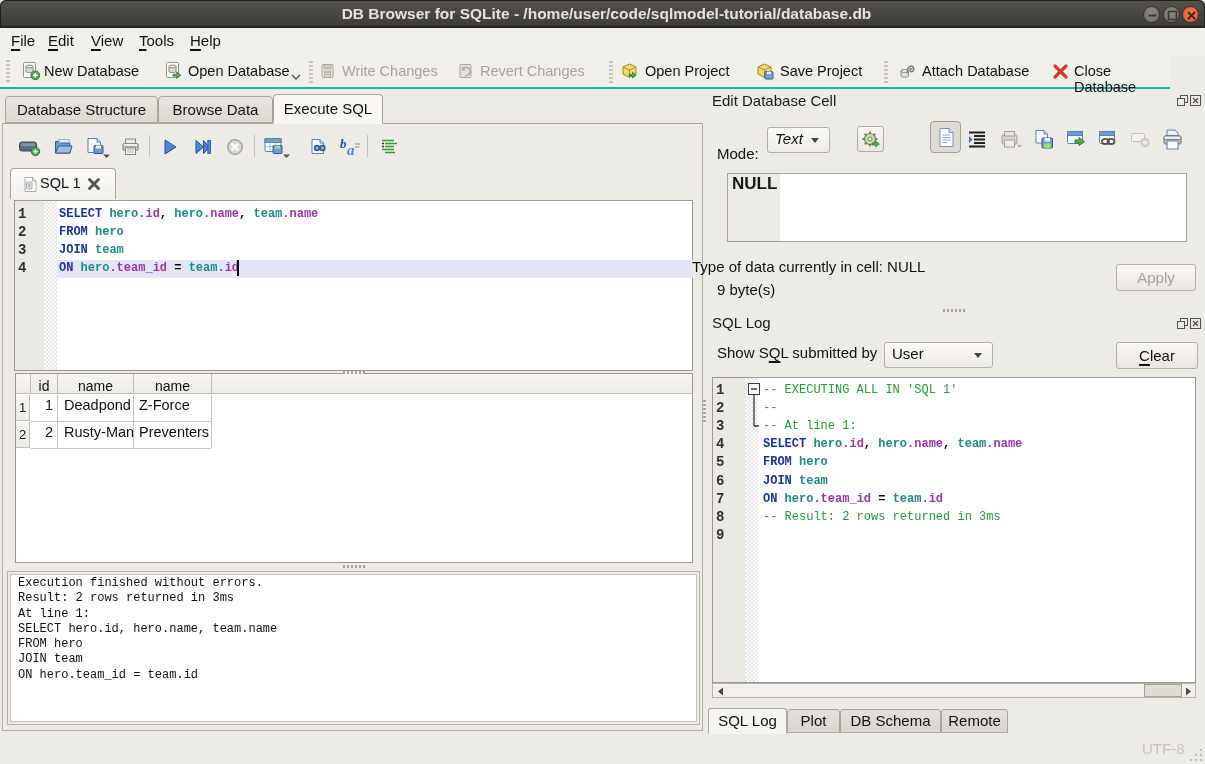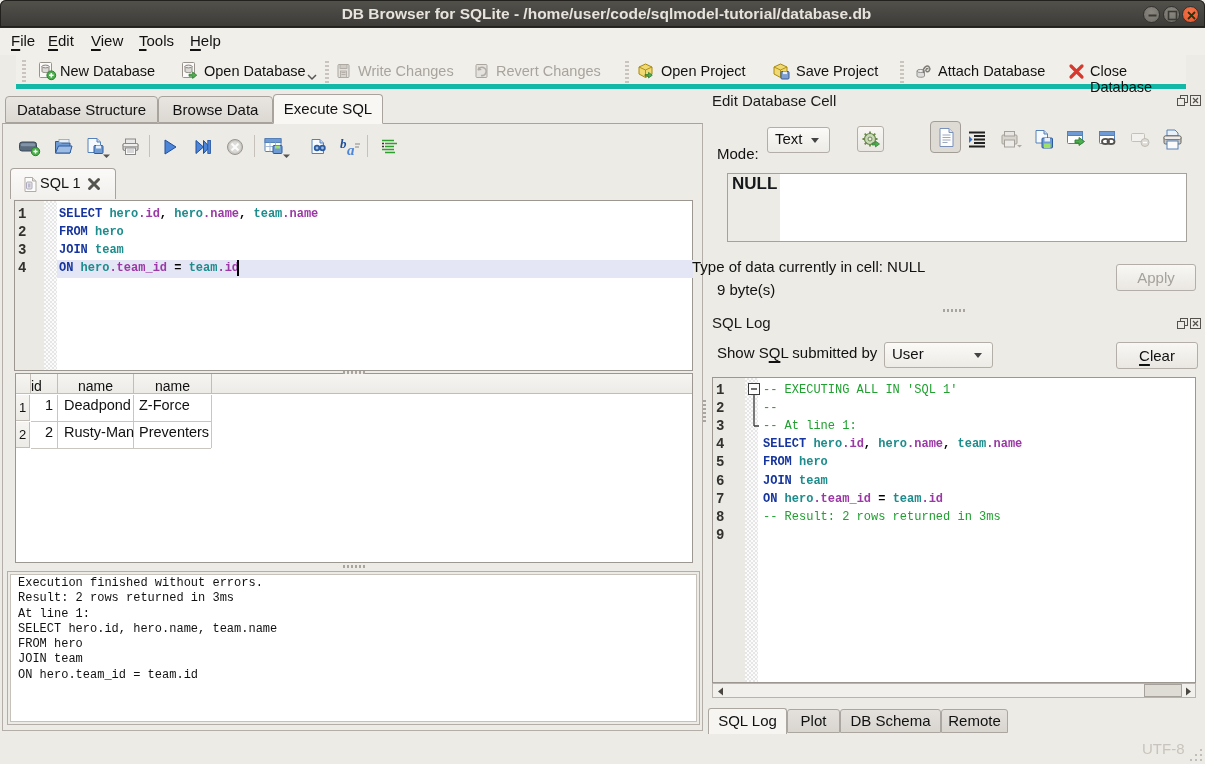--- a/index.html
+++ b/index.html
@@ -16,22 +16,22 @@
   color:#E7E3DC; font-weight:bold; font-size:15.5px; letter-spacing:0px; }
 .winbtn { position:absolute; top:6px; width:17px; height:17px; border-radius:50%;
   background:radial-gradient(circle at 50% 35%, #8A8880, #6E6C64); border:1px solid #33322E; }
 .winbtn svg { position:absolute; left:0; top:0; }
 
 
 #menubar { position:absolute; top:28px; left:0; width:1205px; height:27px; background:#F1EFEA; }
 .menuitem { position:absolute; top:4px; font-size:15px; color:#111; }
 
 
-#toolbar { position:absolute; top:55px; left:16px; width:1170px; height:34px; background:#F1EFEA;
-  border-bottom:5px solid #14b8a6; }
+#toolbar { position:absolute; top:55px; left:0; width:1170px; height:34px; background:#F1EFEA;
+  border-bottom:2px solid #14b8a6; }
 .tbtext { position:absolute; top:8px; font-size:14.5px; color:#111; }
 .tbtext.dis { color:#A8A49D; }
 .tbsep { position:absolute; top:6px; width:4px; height:22px; background:repeating-linear-gradient(#C9C5BE 0 2px, #F1EFEA 2px 4px); }
 .grip { position:absolute; width:4px; }
 
 
 .mtab { position:absolute; font-size:15px; color:#111; text-align:center;
   border:1px solid #A8A49D; border-radius:4px 4px 0 0; background:linear-gradient(#E8E5E0,#DCD9D3); }
 .mtab.active { background:#F8F7F4; border-bottom:1px solid #F8F7F4; z-index:3; }
 
@@ -277,21 +277,21 @@
     <div class="codeline" style="top:58px; left:44px;"><span class="kw">ON</span> <span class="tbl">hero</span><span class="fld">.team_id</span> = <span class="tbl">team</span><span class="fld">.id</span></div>
     <div class="abs" style="left:222px; top:59px; width:2px; height:16px; background:#000;"></div>
   </div>
 
   <div id="results" class="abs" style="left:12px; top:249px; width:678px; height:190px; background:#fff; border:1px solid #9C9891; overflow:hidden;">
     <div class="abs" style="left:0; top:0; width:676px; height:20px; background:linear-gradient(#F7F5F2,#EDEBE6); border-bottom:1px solid #C2BEB7;"></div>
     <div class="abs" style="left:14px; top:0; width:1px; height:20px; background:#C2BEB7;"></div>
     <div class="abs" style="left:41px; top:0; width:1px; height:20px; background:#C2BEB7;"></div>
     <div class="abs" style="left:117px; top:0; width:1px; height:20px; background:#C2BEB7;"></div>
     <div class="abs" style="left:195px; top:0; width:1px; height:20px; background:#C2BEB7;"></div>
-    <div class="th" style="left:15px; top:2px; width:26px; font-size:14px;">id</div>
+    <div class="th" style="left:15px; top:2px; width:26px; text-align:center; font-size:14px;">id</div>
     <div class="th" style="left:42px; top:2px; width:75px; text-align:center; font-size:14px;">name</div>
     <div class="th" style="left:118px; top:2px; width:77px; text-align:center; font-size:14px;">name</div>
 
     <div class="abs" style="left:0; top:21px; width:14px; height:26px; background:linear-gradient(#F7F5F2,#EDEBE6); border-bottom:1px solid #C2BEB7; border-right:1px solid #C2BEB7; text-align:center; font-size:13px; line-height:26px; color:#111;">1</div>
     <div class="abs" style="left:0; top:48px; width:14px; height:26px; background:linear-gradient(#F7F5F2,#EDEBE6); border-bottom:1px solid #C2BEB7; border-right:1px solid #C2BEB7; text-align:center; font-size:13px; line-height:26px; color:#111;">2</div>
 
     <div class="abs" style="left:15px; top:47px; width:180px; height:1px; background:#C9C6C0;"></div>
     <div class="abs" style="left:15px; top:74px; width:180px; height:1px; background:#C9C6C0;"></div>
     <div class="abs" style="left:41px; top:21px; width:1px; height:53px; background:#C9C6C0;"></div>
     <div class="abs" style="left:117px; top:21px; width:1px; height:53px; background:#C9C6C0;"></div>
@@ -325,21 +325,21 @@
 <svg class="abs" style="left:1177px; top:95px;" width="11" height="11">
   <rect x="3.5" y="0.5" width="7" height="7" fill="none" stroke="#55524D"></rect>
   <rect x="0.5" y="3.5" width="7" height="7" fill="#EDEBE5" stroke="#55524D"></rect>
 </svg>
 <svg class="abs" style="left:1190px; top:95px;" width="11" height="11">
   <rect x="0.5" y="0.5" width="10" height="10" fill="none" stroke="#55524D"></rect>
   <path d="M3 3 L8 8 M8 3 L3 8" stroke="#55524D" stroke-width="1.2"></path>
 </svg>
 
 <div class="abs" style="left:717px; top:129px; font-size:15px; color:#111;margin-top:16px;">Mode:</div>
-<div class="combo" style="left:767px; top:127px; width:63px;">
+<div class="combo" style="left:767px; top:127px; width:63px;font-style:italic;">
     <span class="ct">Text</span>
     <span class="arrow"></span>
   </div>
 <div class="btn" style="left:857px; top:126px; width:27px; height:26px;">
   <svg width="20" height="20" style="margin-top:3px;">
     <circle cx="9" cy="9" r="5.5" fill="#C8D8B8" stroke="#6A8A4A" stroke-width="1.2"></circle>
     <circle cx="9" cy="9" r="2" fill="#EDEBE5" stroke="#6A8A4A"></circle>
     <g stroke="#6A8A4A" stroke-width="1.8">
         <path d="M9 1.5 V4 M9 14 V16.5 M1.5 9 H4 M14 9 H16.5 M3.7 3.7 L5.5 5.5 M12.5 12.5 L14.3 14.3 M14.3 3.7 L12.5 5.5 M5.5 12.5 L3.7 14.3"></path>
       </g>

